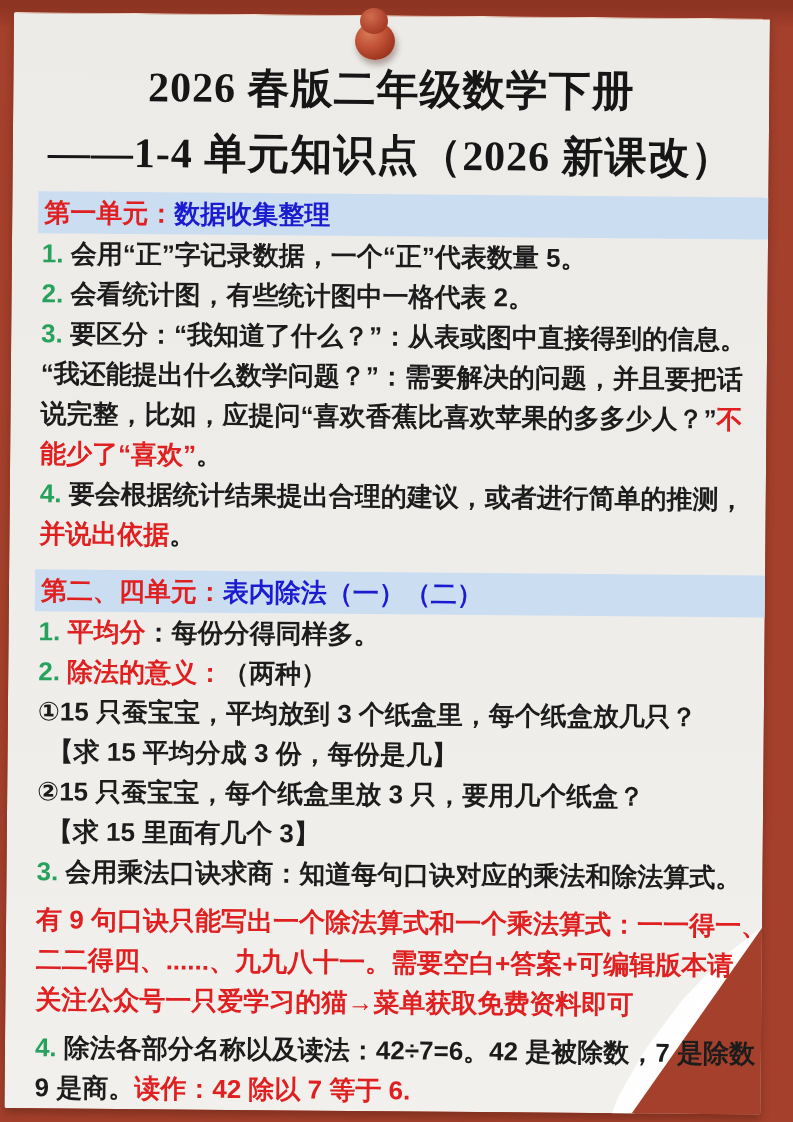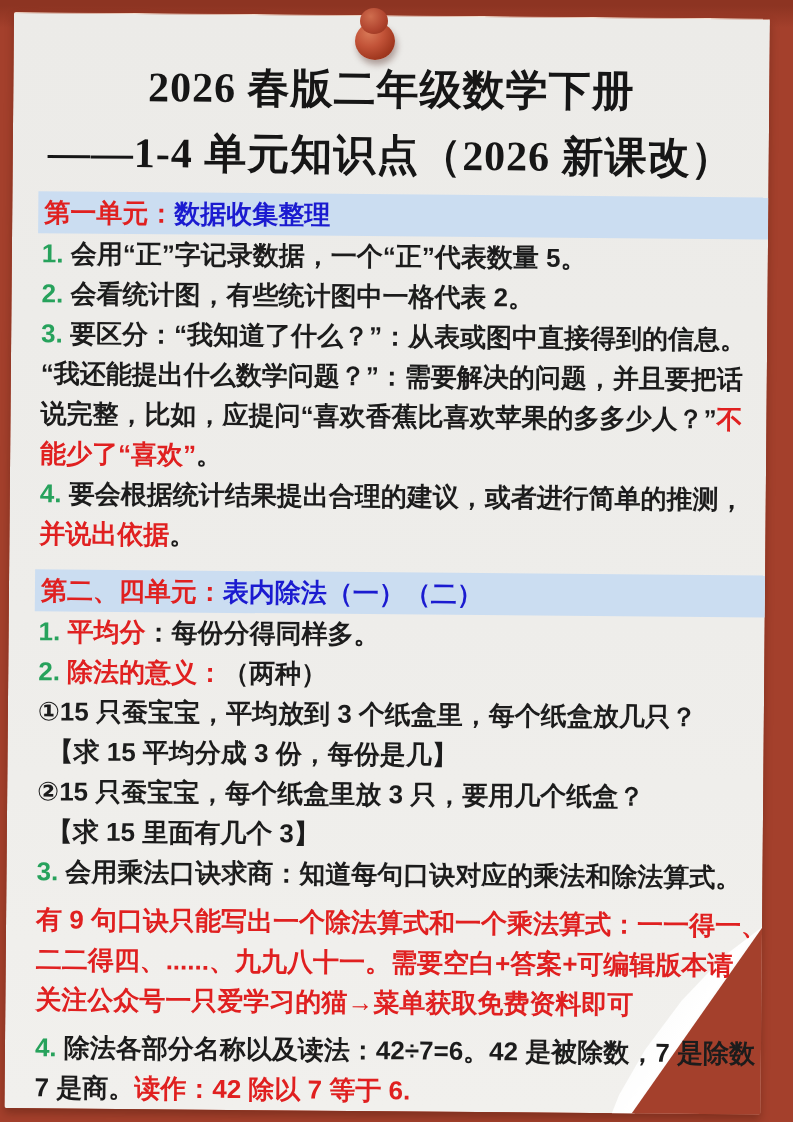--- a/index.html
+++ b/index.html
@@ -98,21 +98,21 @@
         <div class="line"><span class="c-green">2. </span><span class="c-red">除法的意义：</span><span class="c-black">（两种）</span></div>
         <div class="line"><span class="c-black">①15 只蚕宝宝，平均放到 3 个纸盒里，每个纸盒放几只？</span></div>
         <div class="line indent"><span class="c-black">【求 15 平均分成 3 份，每份是几】</span></div>
         <div class="line"><span class="c-black">②15 只蚕宝宝，每个纸盒里放 3 只，要用几个纸盒？</span></div>
         <div class="line indent"><span class="c-black">【求 15 里面有几个 3】</span></div>
         <div class="line"><span class="c-green">3. </span><span class="c-black">会用乘法口诀求商：知道每句口诀对应的乘法和除法算式。</span></div>
         <div class="line"><span class="c-red">有 9 句口诀只能写出一个除法算式和一个乘法算式：一一得一、</span></div>
         <div class="line"><span class="c-red">二二得四、......、九九八十一。需要空白+答案+可编辑版本请</span></div>
         <div class="line"><span class="c-red">关注公众号一只爱学习的猫→菜单获取免费资料即可</span></div>
         <div class="line"><span class="c-green">4. </span><span class="c-black">除法各部分名称以及读法：42÷7=6。42 是被除数，7 是除数，</span></div>
-        <div class="line"><span class="c-black">7 是商。</span><span class="c-red">读作：42 除以 7 等于 6.</span></div>
+        <div class="line"><span class="c-black">9 是商。</span><span class="c-red">读作：42 除以 7 等于 6.</span></div>
       </div>
   </div>
   <div class="corner">
     <div class="corner-flap"></div>
     <div class="corner-red"></div>
   </div>
 </div>
 
 <div class="pin">
   <div class="pin-base"></div>

